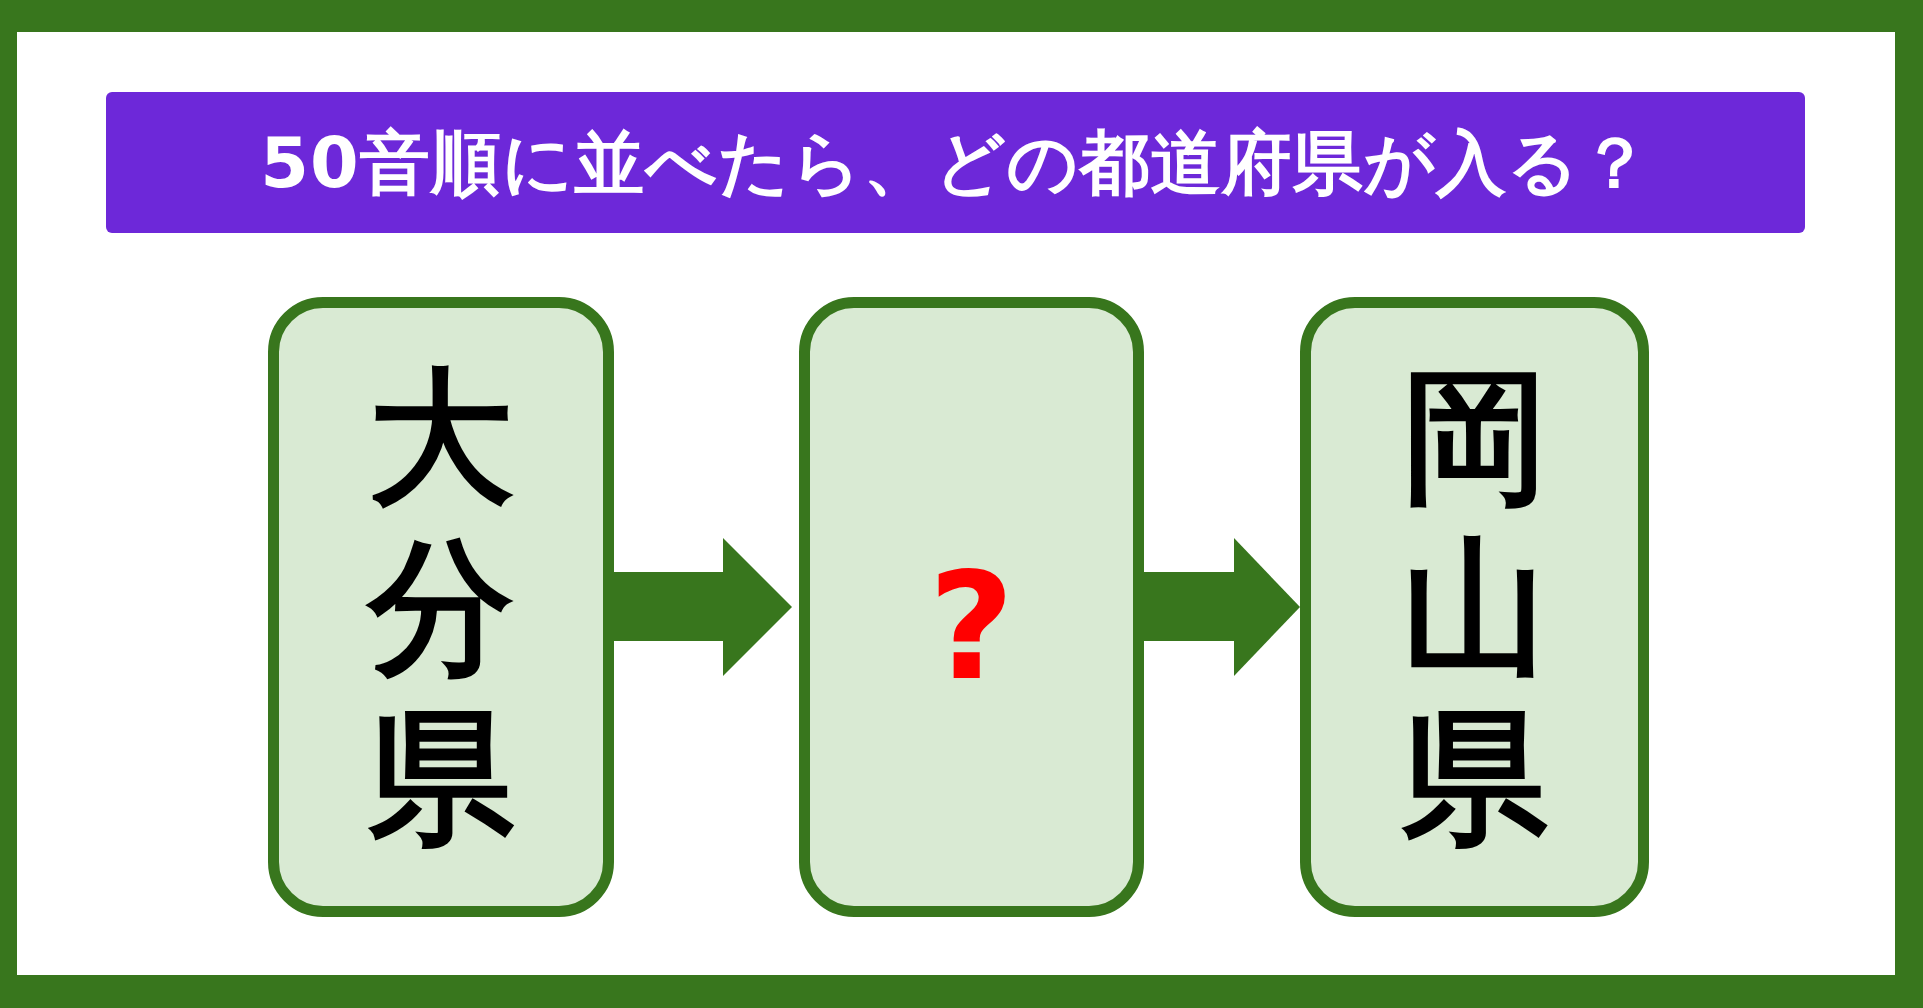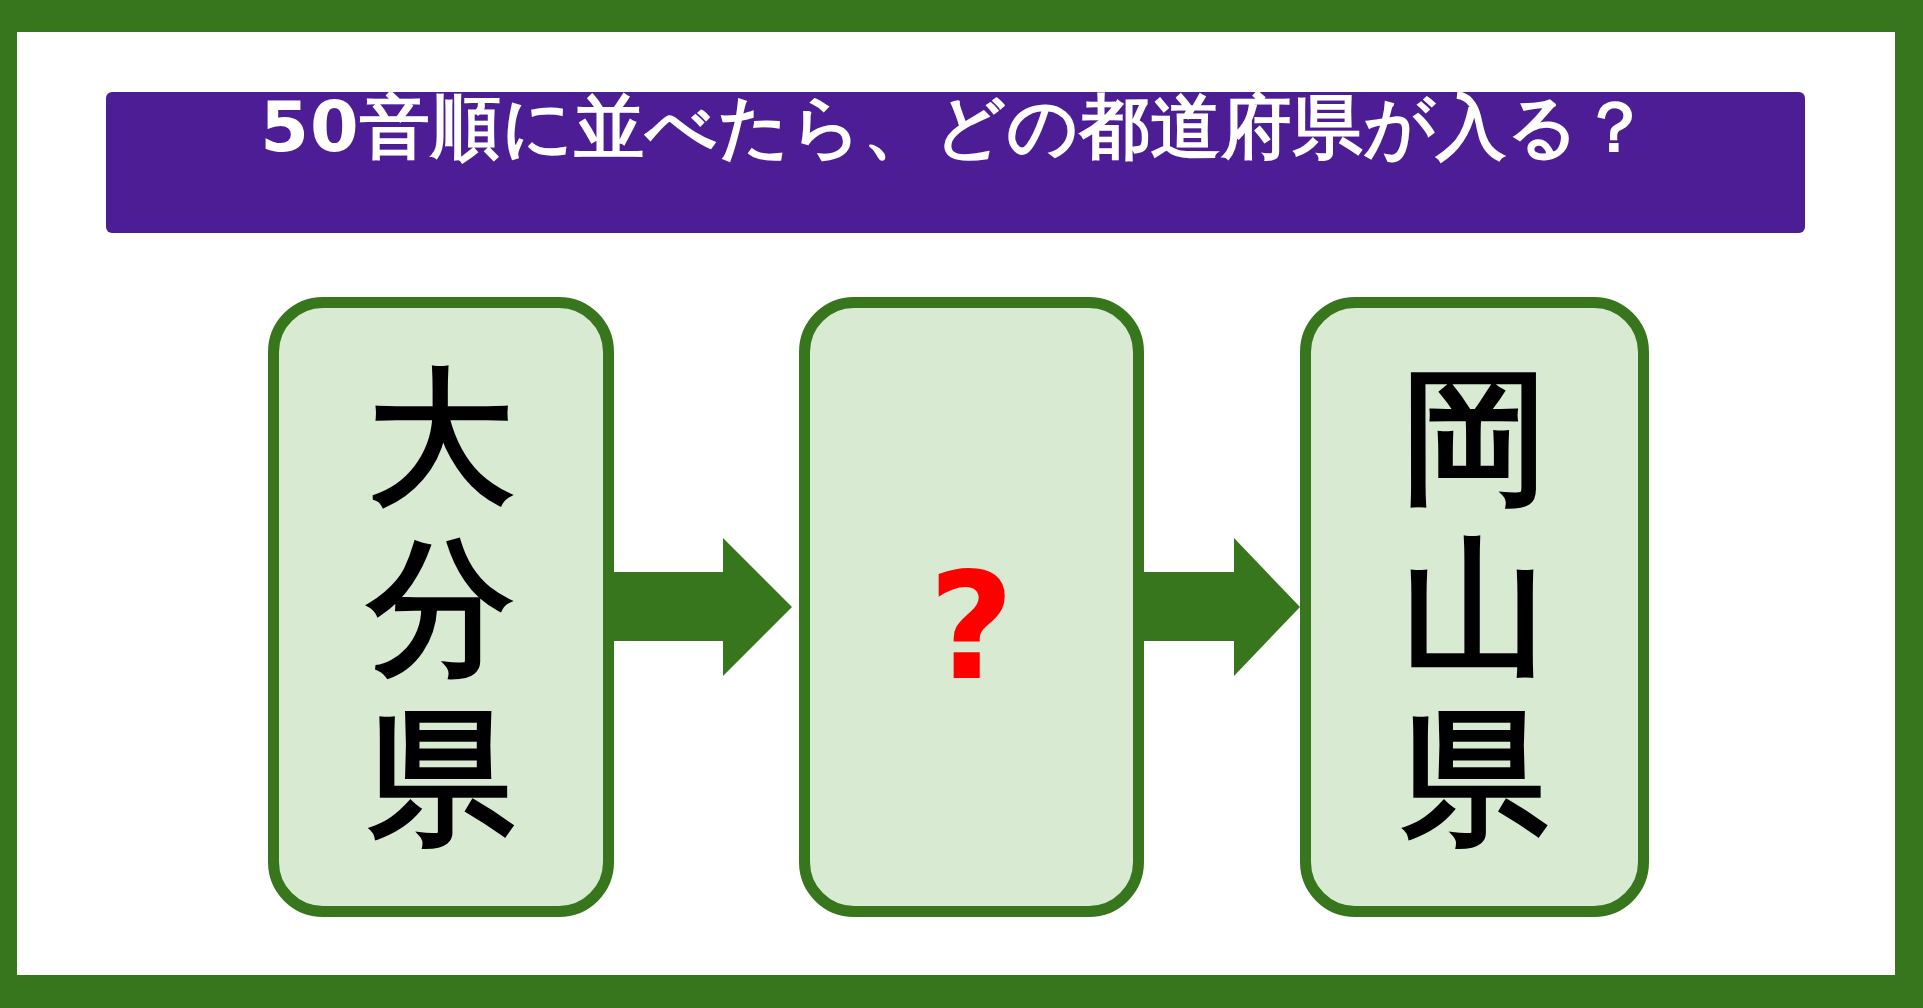--- a/index.html
+++ b/index.html
@@ -7,22 +7,22 @@
       width: 1923px; height: 1008px; position: relative; overflow: hidden;
       background: #38761d;
       font-family: "DejaVu Sans", "Liberation Sans", sans-serif;
     }
     .canvas {
       position: absolute; left: 17px; top: 32px; width: 1878px; height: 943px;
       background: #ffffff;
     }
     .banner {
       position: absolute; left: 106px; top: 92px; width: 1699px; height: 141px;
-      background: #4c1d95; border-radius: 6px;
-      display: flex; justify-content: center;
+      background: #6d28d9; border-radius: 6px;
+      display: flex; align-items: center; justify-content: center;
     }
     .banner-title {
       color: #ffffff; font-weight: bold; font-size: 70px; letter-spacing: 1px;
       white-space: nowrap; line-height: 1;
     }
     .card {
       position: absolute; top: 297px; height: 620px; box-sizing: border-box;
       border: 11px solid #38761d; border-radius: 55px; background: #d9ead3;
       display: flex; flex-direction: column; align-items: center; justify-content: center;
     }

